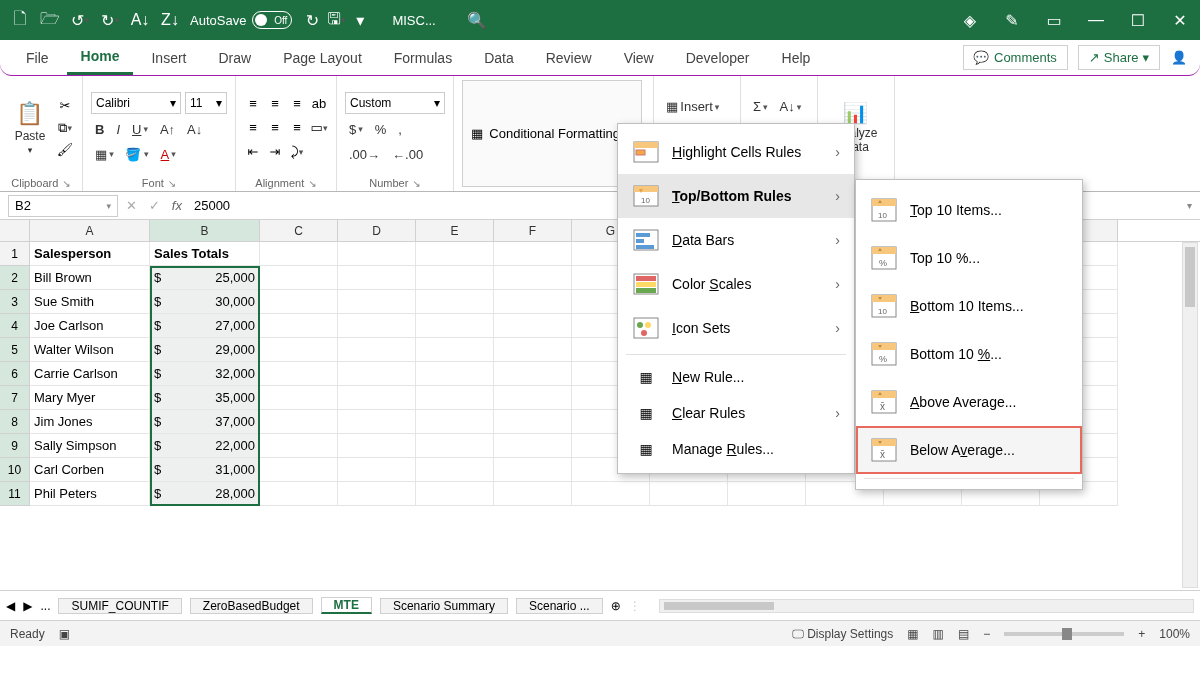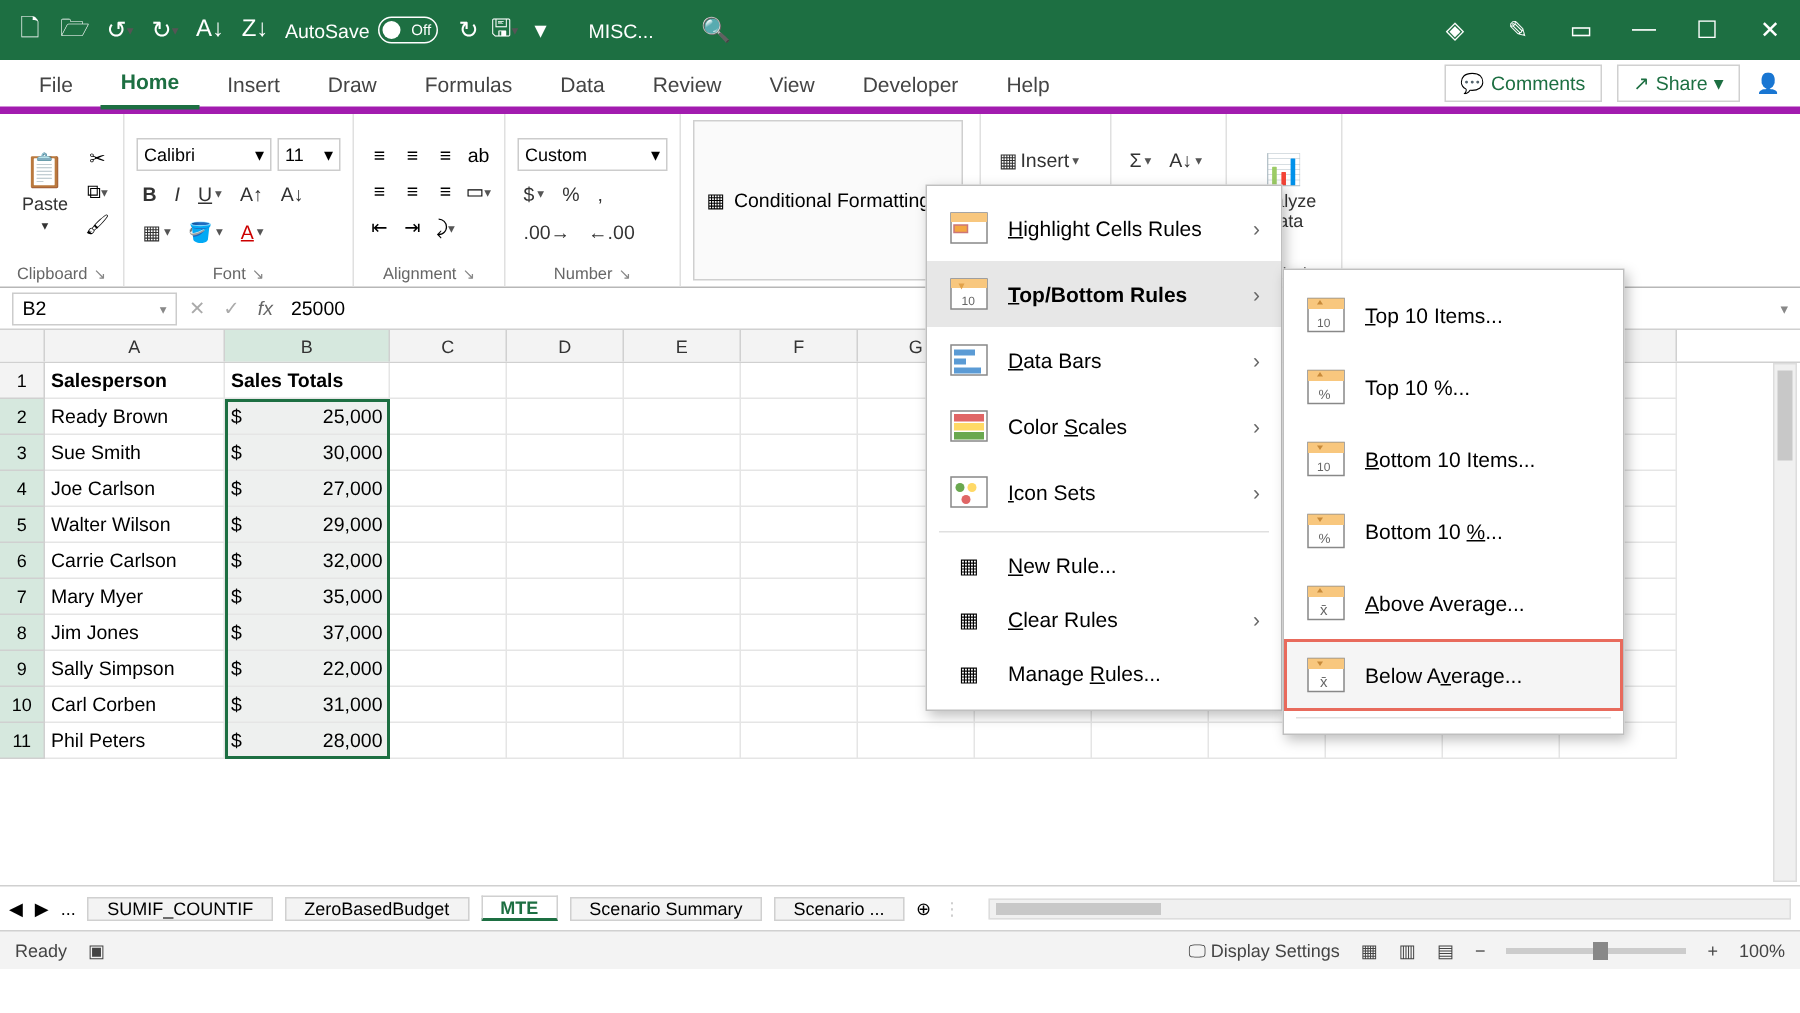--- a/index.html
+++ b/index.html
@@ -10,21 +10,21 @@
 .titlebar .qat { display: flex; align-items: center; gap: 6px; }
 .titlebar .icon-btn { width: 24px; height: 24px; display: flex; align-items: center; justify-content: center; cursor: pointer; color: #fff; }
 .titlebar .autosave { display: flex; align-items: center; gap: 6px; margin: 0 8px; font-size: 13px; }
 .titlebar .toggle { width: 40px; height: 18px; border: 1px solid #fff; border-radius: 10px; position: relative; font-size: 10px; display:flex; align-items:center; justify-content:flex-end; padding-right:4px;}
 .titlebar .toggle::before { content:""; width:12px; height:12px; background:#fff; border-radius:50%; position:absolute; left:2px; top:2px;}
 .titlebar .filename { margin-left: 20px; font-size: 13px; }
 .titlebar .search { margin-left: 30px; }
 .titlebar .window-controls { margin-left: auto; display: flex; gap: 18px; }
 
 
-.ribbon-tabs { height: 36px; display: flex; align-items: center; padding: 0 12px; border-bottom: 5px solid #a21caf; gap: 4px; background:#fff;}
+.ribbon-tabs { height: 36px; display: flex; align-items: center; padding: 0 12px; border-bottom: 1px solid #a21caf; gap: 4px; background:#fff;border-radius:12px;}
 .ribbon-tabs .tab { padding: 8px 14px; font-size: 14px; cursor: pointer; color: #444; }
 .ribbon-tabs .tab.active { color: #1d6f42; font-weight: 600; border-bottom: 3px solid #1d6f42; }
 .ribbon-tabs .right { margin-left: auto; display: flex; gap: 10px; align-items: center; }
 .ribbon-tabs .comments-btn { border: 1px solid #d0d0d0; padding: 4px 10px; font-size: 13px; color: #1d6f42; display:flex; gap:4px; align-items:center;}
 .ribbon-tabs .share-btn { border: 1px solid #d0d0d0; padding: 4px 10px; font-size: 13px; color: #1d6f42; display:flex; gap:4px; align-items:center;}
 
 
 .ribbon { height: 116px; border-bottom: 1px solid #b7b7b7; display: flex; background: #fff; }
 .ribbon-group { border-right: 1px solid #e0e0e0; padding: 4px 8px 2px 8px; display: flex; flex-direction: column; }
 .ribbon-group .group-body { flex: 1; display: flex; gap: 4px; }
@@ -128,20 +128,21 @@
     <span class="icon-btn">☐</span>
     <span class="icon-btn">✕</span>
   </div>
 </div>
 
 <div class="ribbon-tabs">
   <div class="tab">File</div>
   <div class="tab active">Home</div>
   <div class="tab">Insert</div>
   <div class="tab">Draw</div>
+  <div class="tab">Page Layout</div>
   <div class="tab">Formulas</div>
   <div class="tab">Data</div>
   <div class="tab">Review</div>
   <div class="tab">View</div>
   <div class="tab">Developer</div>
   <div class="tab">Help</div>
   <div class="right">
     <div class="comments-btn">💬 <span>Comments</span></div>
     <div class="share-btn">↗ <span>Share</span> ▾</div>
     <span class="small-icon">👤</span>
@@ -348,21 +349,21 @@
         <div class="cell" style="width: 78px;"></div>
         <div class="cell" style="width: 78px;"></div>
         <div class="cell" style="width: 78px;"></div>
         <div class="cell" style="width: 78px;"></div>
         <div class="cell" style="width: 78px;"></div>
         <div class="cell" style="width: 78px;"></div>
         <div class="cell" style="width: 78px;"></div>
       </div>
       <div class="row">
         <div class="rowhead sel">2</div>
-        <div class="cell" style="width: 120px;">Ready Brown</div>
+        <div class="cell" style="width: 120px;">Bill Brown</div>
         <div class="cell money selcol" style="width: 110px;">
           <span>$</span>
           <span>25,000</span>
         </div>
         <div class="cell" style="width: 78px;"></div>
         <div class="cell" style="width: 78px;"></div>
         <div class="cell" style="width: 78px;"></div>
         <div class="cell" style="width: 78px;"></div>
         <div class="cell" style="width: 78px;"></div>
         <div class="cell" style="width: 78px;"></div>

